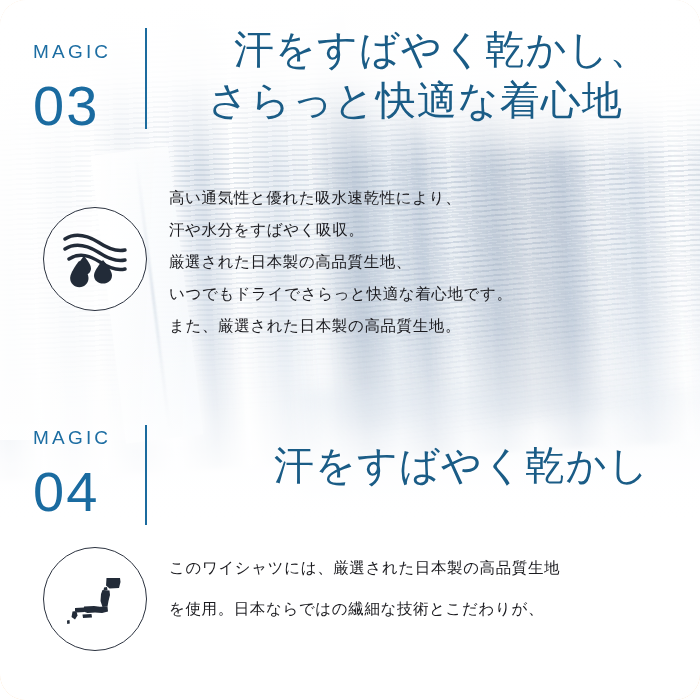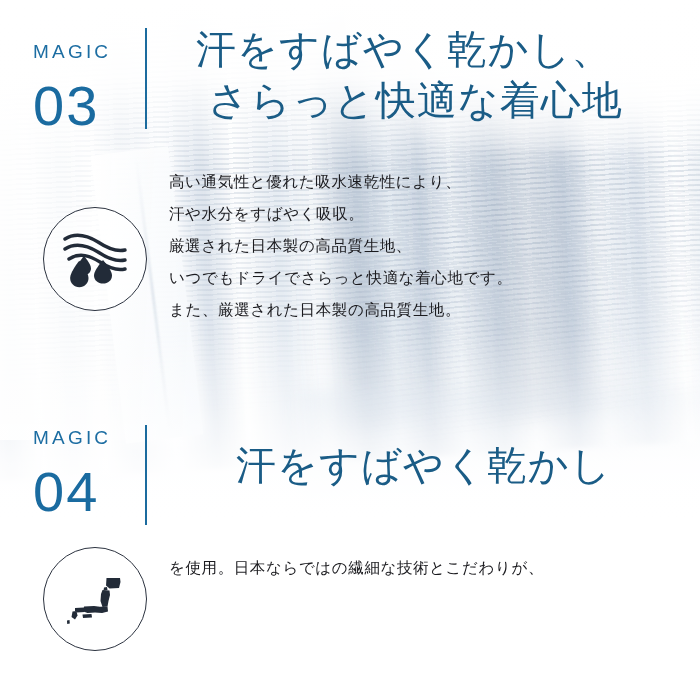--- a/index.html
+++ b/index.html
@@ -7,20 +7,21 @@
     width:700px;height:700px;
     background:#ffffff;
     font-family:"Liberation Sans","DejaVu Sans",sans-serif;
     overflow:hidden;
   }
   .page{
     position:relative;
     width:700px;height:700px;
     background:#fdba74;
     overflow:hidden;
+    border-radius:26px;
   }
 
   
   .bg-photo{
     position:absolute; left:0; top:0; width:700px; height:700px;
     overflow:hidden;
     background:
       linear-gradient(180deg,#ffffff 0%,#fbfcfd 6%,#f2f5f8 22%,#eef2f6 40%,#f4f7fa 55%,#fbfcfe 68%,#ffffff 78%,#ffffff 100%);
   }
   
@@ -160,21 +161,21 @@
     background:#1b6b9e;
   }
 
   .headline{
     position:absolute;
     font-family:"Liberation Serif","DejaVu Serif",serif;
     color:#1a5c86;
     font-weight:400;
     letter-spacing:1px;
   }
-  .headline .l1,.headline .l2{display:block;white-space:nowrap;}
+  .headline .l1,.headline .l2{display:block;white-space:nowrap;margin-left:38px;}
 
   .body-text{
     position:absolute;
     font-family:"Liberation Sans","DejaVu Sans",sans-serif;
     font-size:15.5px;
     color:#1b1b1f;
     line-height:32px;
     letter-spacing:0.6px;
   }
   .body-text span{display:block;white-space:nowrap;}
@@ -228,21 +229,21 @@
           <path d="M3 9 C14 2, 26 6, 36 12 C45 18, 54 22, 63 20"></path>
           <path d="M3 19 C14 12, 26 16, 36 22 C45 28, 54 32, 63 30"></path>
           <path d="M7 29 C18 22, 28 26, 38 32 C47 38, 55 41, 63 39"></path>
         </g>
         <path d="M41 30 C41 30, 50 40, 50 45.5 C50 50.2, 46 53.6, 41 53.6 C36 53.6, 32 50.2, 32 45.5 C32 40, 41 30, 41 30 Z" fill="#222b38"></path>
         <path d="M22 26 C22 26, 29 34, 29 38.4 C29 42.2, 25.9 44.9, 22 44.9 C18.1 44.9, 15 42.2, 15 38.4 C15 34, 22 26, 22 26 Z" fill="#222b38"></path>
         <path d="M16 36 C16 36, 25 47, 25 53 C25 58.2, 21 62, 16 62 C11 62, 7 58.2, 7 53 C7 47, 16 36, 16 36 Z" fill="#222b38" transform="translate(1,-6) scale(1.02)"></path>
       </svg>
     </div>
 
-    <div class="body-text" style="left:169px;top:166px;">
+    <div class="body-text" style="left:169px;top:182px;">
       <span>高い通気性と優れた吸水速乾性により、</span>
       <span>汗や水分をすばやく吸収。</span>
       <span>厳選された日本製の高品質生地、</span>
       <span>いつでもドライでさらっと快適な着心地です。</span>
       <span>また、厳選された日本製の高品質生地。</span>
     </div>
 
     <div class="magic-block" style="left:33px;top:428px;">
       <div class="magic-label">MAGIC</div>
       <div class="magic-num">04</div>
@@ -270,17 +271,18 @@
           <path d="M18.5 46.5 L27.5 46 L28 49.5 L19 50 Z"></path>
 
           <path d="M8.5 43.5 L12.5 43 L13.5 47.5 L11 51.5 L7.5 49 Z"></path>
 
           <path d="M3 52.5 L5.5 52 L5.8 55.5 L3.2 56 Z"></path>
         </g>
       </svg>
     </div>
 
     <div class="body-text" style="left:169px;top:547px;line-height:41px;">
+      <span>このワイシャツには、厳選された日本製の高品質生地</span>
       <span>を使用。日本ならではの繊細な技術とこだわりが、</span>
     </div>
 
   </div>
 </div>
 
 </body></html>

